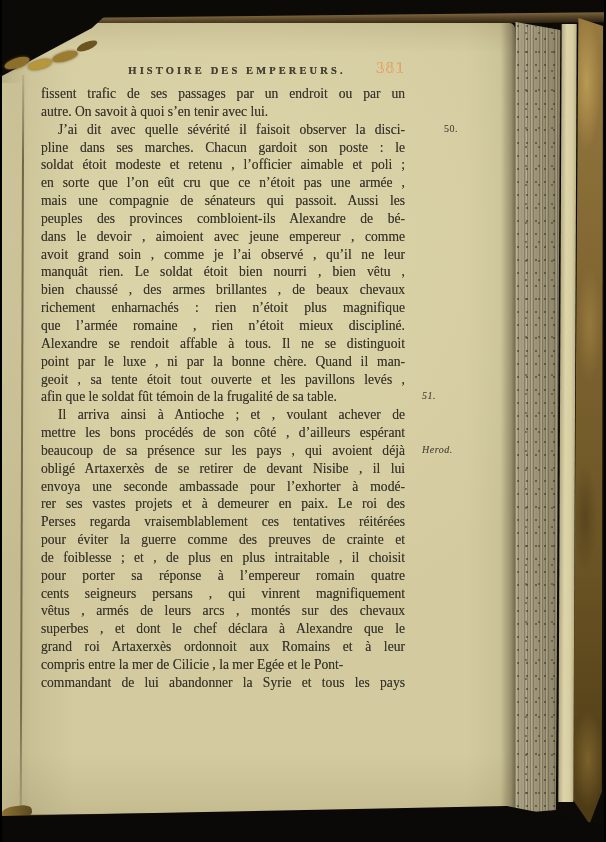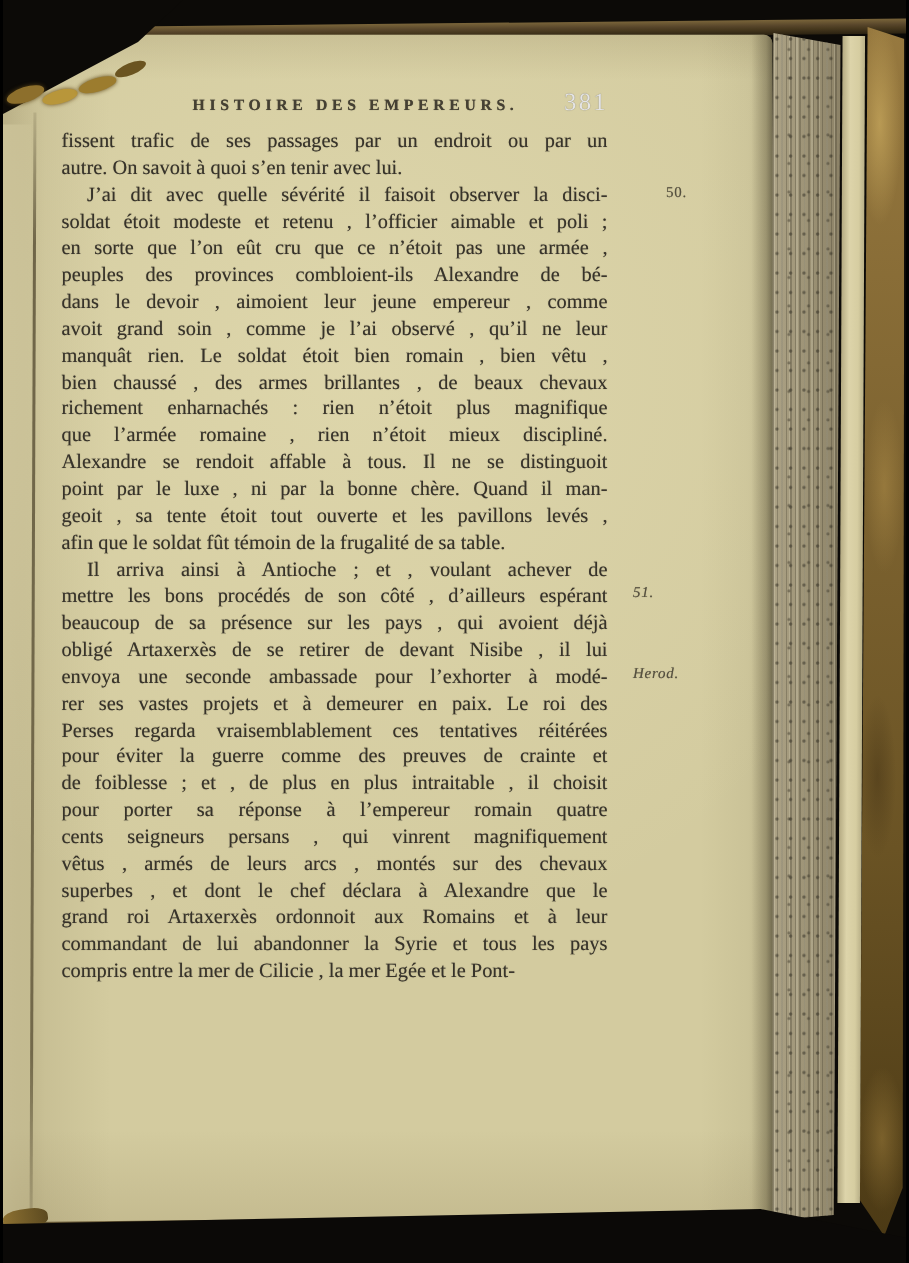--- a/index.html
+++ b/index.html
@@ -95,21 +95,21 @@
   }
   
   .running-title{
     position:absolute;left:55px;top:65px;width:360px;
     text-align:center;font-size:10.5px;font-weight:600;
     letter-spacing:3.1px;color:#454033;
     text-shadow:0 0 .5px rgba(60,55,40,.8);
   }
   .page-number{
     position:absolute;left:374px;top:58px;width:50px;
-    font-size:16.5px;color:#e5e5e5;letter-spacing:1.5px;
+    font-size:16.5px;color:#fdba74;letter-spacing:1.5px;
     text-shadow:0 0 .5px rgba(60,55,40,.7);
   }
   .text-block{
     position:absolute;left:39px;top:85px;width:364px;
     color:#37332a;font-size:13.6px;
     text-shadow:0 0 .6px rgba(55,50,40,.55);
   }
   .bodyline{
     height:17.85px;line-height:17.85px;overflow:hidden;
     text-align:justify;text-align-last:justify;text-justify:inter-word;
@@ -140,26 +140,28 @@
     <div class="page-right-shade"></div>
   </div>
 
   <div class="running-title">HISTOIRE DES EMPEREURS.</div>
   <div class="page-number">381</div>
 
   <div class="text-block" id="text-block">
       <div class="bodyline">fissent trafic de ses passages par un endroit ou par un</div>
       <div class="bodyline paraend">autre. On savoit à quoi s’en tenir avec lui.</div>
       <div class="bodyline indent">J’ai dit avec quelle sévérité il faisoit observer la disci-</div>
+      <div class="bodyline">pline dans ses marches. Chacun gardoit son poste : le</div>
       <div class="bodyline">soldat étoit modeste et retenu , l’officier aimable et poli ;</div>
       <div class="bodyline">en sorte que l’on eût cru que ce n’étoit pas une armée ,</div>
+      <div class="bodyline">mais une compagnie de sénateurs qui passoit. Aussi les</div>
       <div class="bodyline">peuples des provinces combloient-ils Alexandre de bé-</div>
-      <div class="bodyline">dans le devoir , aimoient leur jeune empereur , comme</div>
+      <div class="bodyline">dans le devoir , aimoient avec jeune empereur , comme</div>
       <div class="bodyline">avoit grand soin , comme je l’ai observé , qu’il ne leur</div>
-      <div class="bodyline">manquât rien. Le soldat étoit bien romain , bien vêtu ,</div>
+      <div class="bodyline">manquât rien. Le soldat étoit bien nourri , bien vêtu ,</div>
       <div class="bodyline">bien chaussé , des armes brillantes , de beaux chevaux</div>
       <div class="bodyline">richement enharnachés : rien n’étoit plus magnifique</div>
       <div class="bodyline">que l’armée romaine , rien n’étoit mieux discipliné.</div>
       <div class="bodyline">Alexandre se rendoit affable à tous. Il ne se distinguoit</div>
       <div class="bodyline">point par le luxe , ni par la bonne chère. Quand il man-</div>
       <div class="bodyline">geoit , sa tente étoit tout ouverte et les pavillons levés ,</div>
       <div class="bodyline paraend">afin que le soldat fût témoin de la frugalité de sa table.</div>
       <div class="bodyline indent">Il arriva ainsi à Antioche ; et , voulant achever de</div>
       <div class="bodyline">mettre les bons procédés de son côté , d’ailleurs espérant</div>
       <div class="bodyline">beaucoup de sa présence sur les pays , qui avoient déjà</div>
@@ -167,22 +169,22 @@
       <div class="bodyline">envoya une seconde ambassade pour l’exhorter à modé-</div>
       <div class="bodyline">rer ses vastes projets et à demeurer en paix. Le roi des</div>
       <div class="bodyline">Perses regarda vraisemblablement ces tentatives réitérées</div>
       <div class="bodyline">pour éviter la guerre comme des preuves de crainte et</div>
       <div class="bodyline">de foiblesse ; et , de plus en plus intraitable , il choisit</div>
       <div class="bodyline">pour porter sa réponse à l’empereur romain quatre</div>
       <div class="bodyline">cents seigneurs persans , qui vinrent magnifiquement</div>
       <div class="bodyline">vêtus , armés de leurs arcs , montés sur des chevaux</div>
       <div class="bodyline">superbes , et dont le chef déclara à Alexandre que le</div>
       <div class="bodyline">grand roi Artaxerxès ordonnoit aux Romains et à leur</div>
+      <div class="bodyline paraend">compris entre la mer de Cilicie , la mer Egée et le Pont-</div>
       <div class="bodyline">commandant de lui abandonner la Syrie et tous les pays</div>
-      <div class="bodyline paraend">compris entre la mer de Cilicie , la mer Egée et le Pont-</div>
     </div>
   <div class="margin-notes" id="margin-notes">
       <div class="sidenote" style="top: 37.7px; padding-left: 22px;">50.</div>
       <div class="sidenote" style="top: 305.45px; font-style: italic;">51.</div>
       <div class="sidenote italic" style="top: 359px;">Herod.</div>
     </div>
 
   <div class="wedge-tl"></div>
   <div class="blob b1"></div>
   <div class="blob b2"></div>

